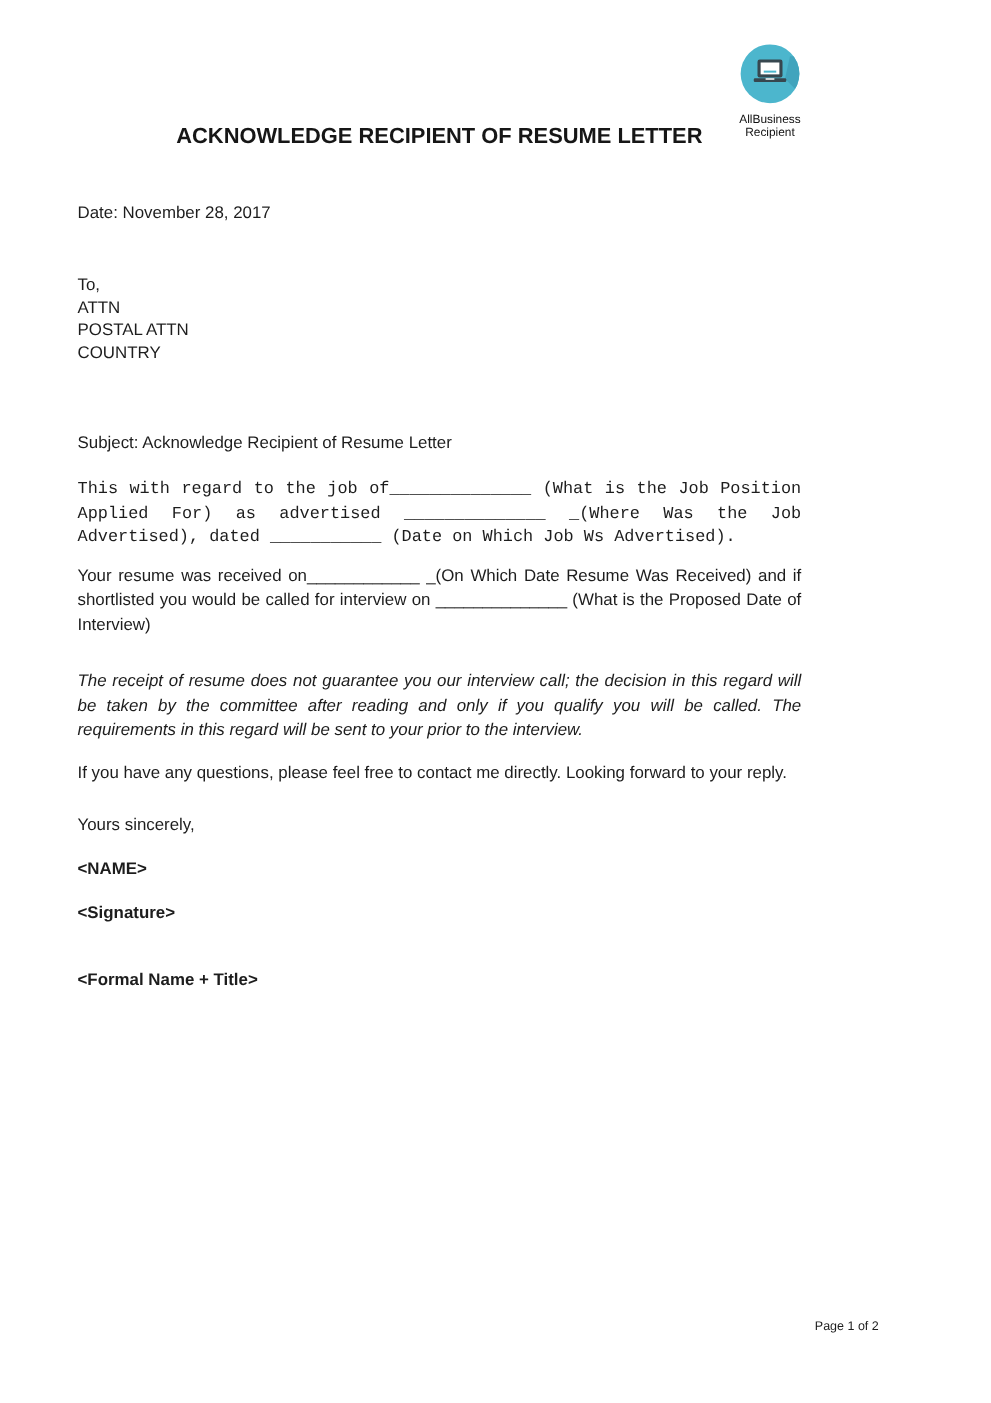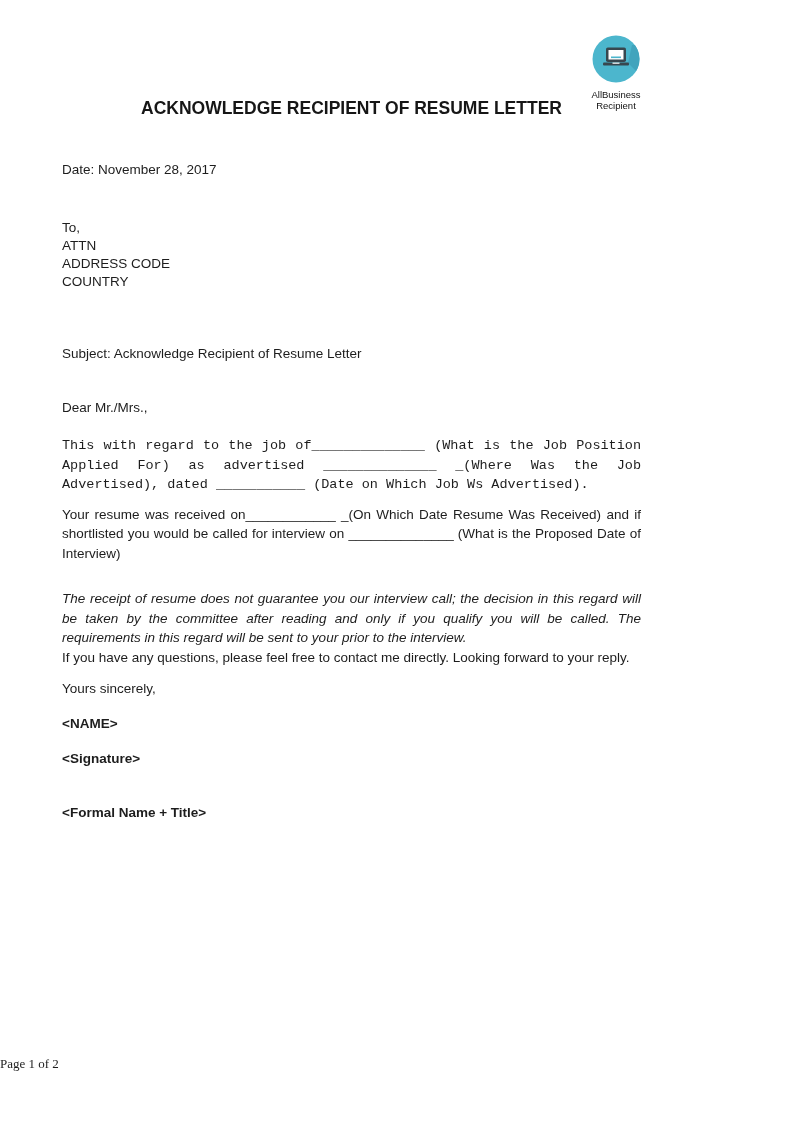--- a/index.html
+++ b/index.html
@@ -72,45 +72,44 @@
   }
   .para {
     margin: 0;
     font-size: 13.5px;
     line-height: 19.5px;
     text-align: justify;
   }
   .para-1 { margin-top: 19px; font-family: Liberation Mono, monospace; }
   .para-2 { margin-top: 10px; }
   .para-3 { margin-top: 26px; font-style: italic; }
-  .para-4 { text-align: left; }
+  .para-4 { margin-top: 14px; text-align: left; }
   .closing {
-    margin-top: 13px;
+    margin-top: 24px;
     font-size: 13.5px;
     line-height: 18px;
   }
   .sig-line {
     margin-top: 17px;
     font-size: 13.5px;
     line-height: 18px;
     font-weight: bold;
   }
   .sig-formal {
     margin-top: 36px;
   }
   
   .footer {
     position: absolute;
     top: 1056px;
     left: 0;
     width: 100%;
-    text-align: left;
-    font-size: 13px;
+    text-align: right;
+    font-size: 10px;
     color: #1d1d1d;
-    font-family: Liberation Serif, serif;
   }
 </style>
 </head>
 <body>
 
 <div class="page">
 
   <div class="logo">
     <span class="logo-circle-wrap">
       <svg width="48" height="48" viewBox="0 0 48 48">
@@ -138,30 +137,29 @@
 
   <h1 class="title">ACKNOWLEDGE RECIPIENT OF RESUME LETTER</h1>
 
   <div class="content">
 
     <div class="date-line">Date: November 28, 2017</div>
 
     <div class="recipient">
       <div>To,</div>
       <div>ATTN</div>
-      <div>ADDRESS CODE</div>
+      <div>POSTAL ATTN</div>
       <div>COUNTRY</div>
     </div>
 
     <div class="subject-line">
       <span class="subject-label">Subject:</span>
       <span>Acknowledge Recipient of Resume Letter</span>
     </div>
 
-    <div class="salutation">Dear Mr./Mrs.,</div>
 
     <p class="para para-1">This with regard to the job of______________  (What is the Job Position Applied For) as advertised ______________ _(Where Was the Job Advertised), dated ___________ (Date on Which Job Ws Advertised).</p>
     <p class="para para-2">Your resume was received on____________ _(On Which Date Resume Was Received) and if shortlisted you would be called for interview on ______________ (What is the Proposed Date of Interview)</p>
     <p class="para para-3">The receipt of resume does not guarantee you our interview call; the decision in this regard will be taken by the committee after reading and only if you qualify you will be called. The requirements in this regard will be sent to your prior to the interview.</p>
     <p class="para para-4">If you have any questions, please feel free to contact me directly. Looking forward to your reply.</p>
 
     <div class="closing">Yours sincerely,</div>
 
     <div class="sig-line">&lt;NAME&gt;</div>
     <div class="sig-line">&lt;Signature&gt;</div>

